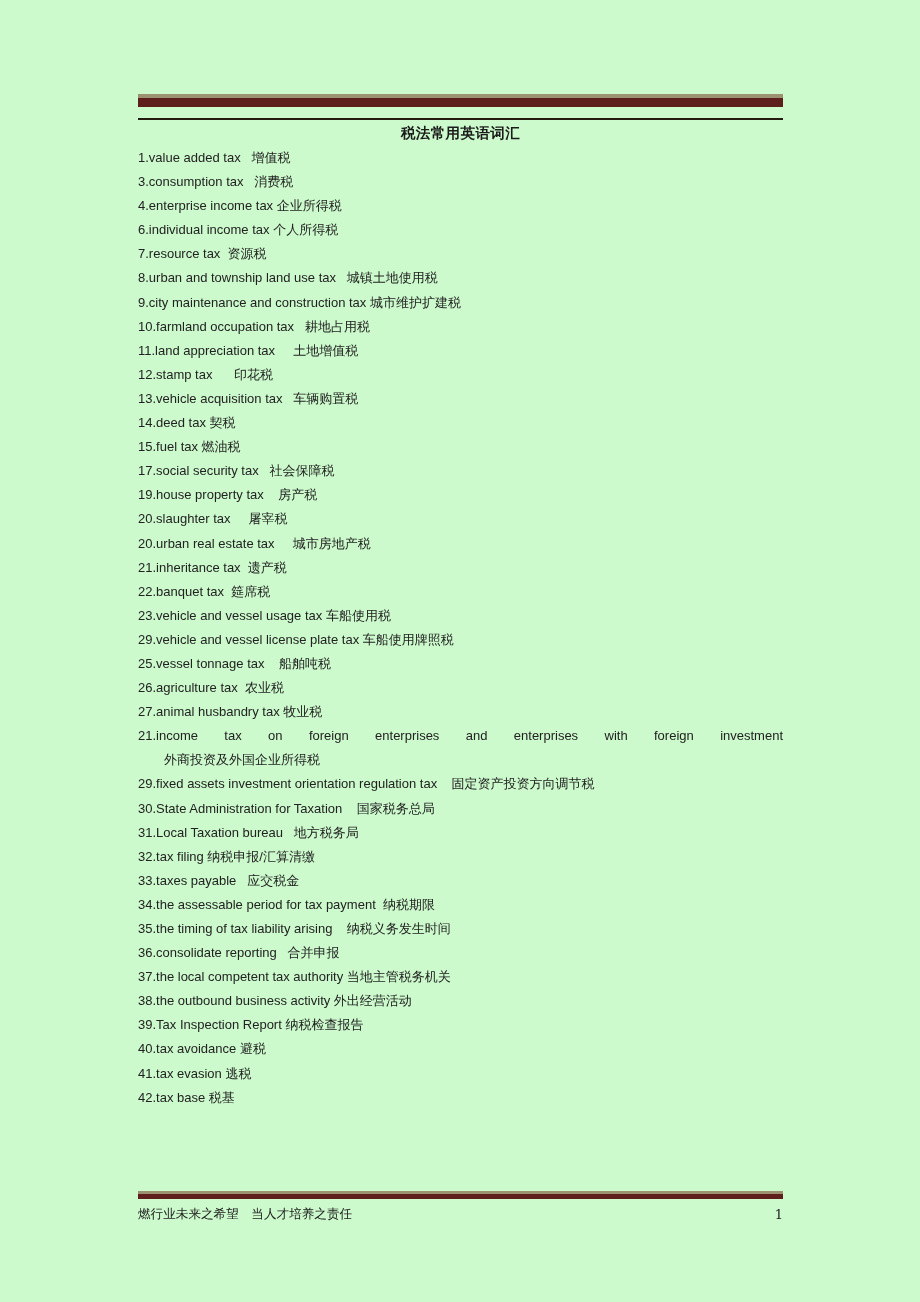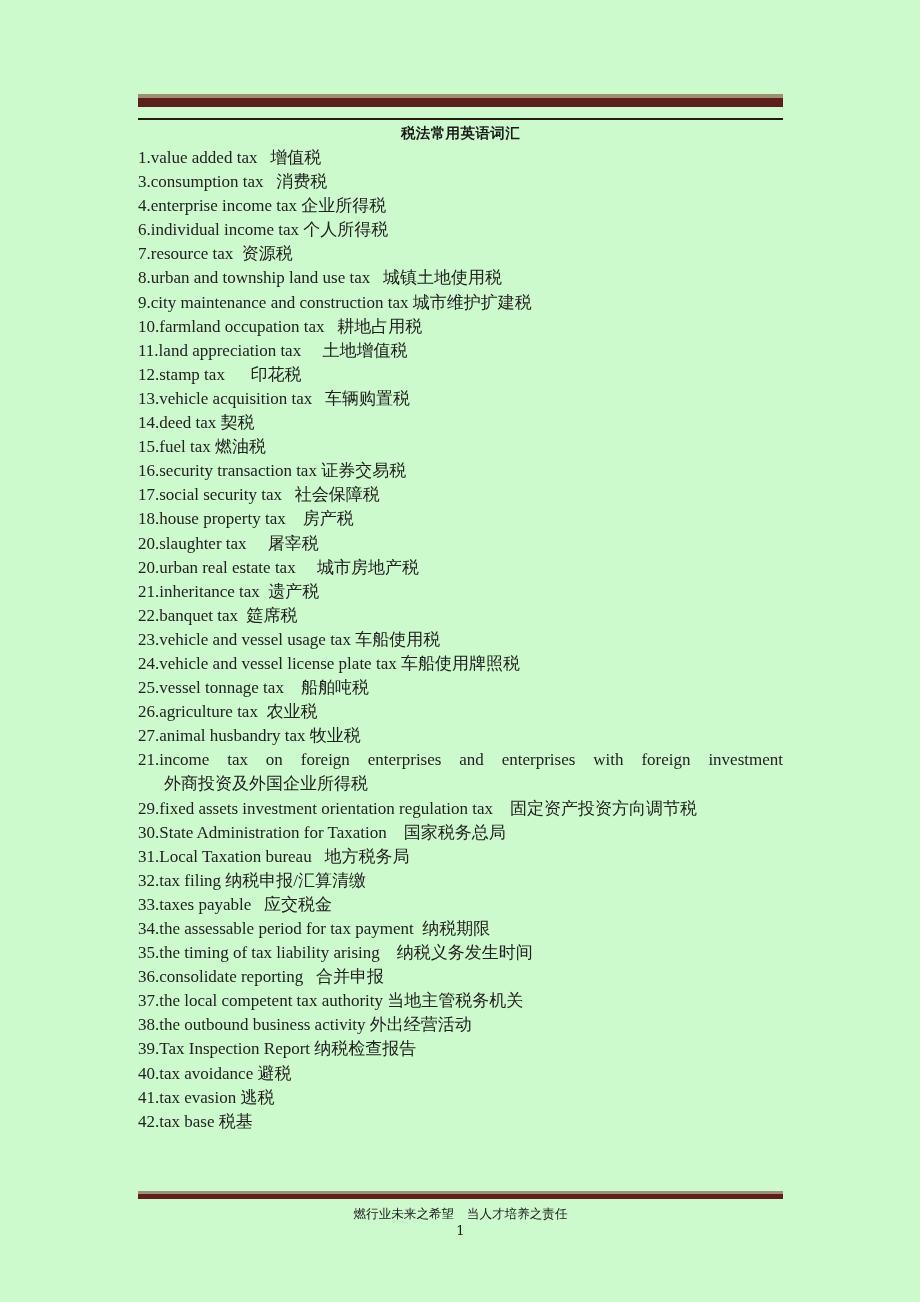--- a/index.html
+++ b/index.html
@@ -60,22 +60,22 @@
 
   
   .vocab-list {
     position: absolute;
     left: 138px;
     top: 146px;
     width: 645px;
   }
   .vocab-item {
     display: block;
-    font-family: Liberation Serif, serif;
-    font-size: 17px;
+    font-family: Liberation Sans, sans-serif;
+    font-size: 13px;
     line-height: 24.1px;
     color: #222222;
     white-space: pre-wrap;
     word-break: break-word;
   }
   .vocab-item.justified {
     text-align: justify;
     text-align-last: left;
     white-space: normal;
   }
@@ -104,21 +104,20 @@
     width: 100%;
   }
   .footer-line {
     margin-top: 7px;
     display: flex;
     align-items: center;
     justify-content: space-between;
     font-family: "DejaVu Sans", "Liberation Sans", sans-serif;
     font-size: 12.6px;
     color: #222222;
-    flex-direction: column;
   }
   .footer-text {
     white-space: pre;
   }
   .footer-page {
     font-family: "DejaVu Serif", "Liberation Serif", serif;
     font-size: 13px;
   }
 </style>
 </head>
@@ -140,29 +139,28 @@
     <div class="vocab-item">6.individual income tax 个人所得税</div>
     <div class="vocab-item">7.resource tax  资源税</div>
     <div class="vocab-item">8.urban and township land use tax   城镇土地使用税</div>
     <div class="vocab-item">9.city maintenance and construction tax 城市维护扩建税</div>
     <div class="vocab-item">10.farmland occupation tax   耕地占用税</div>
     <div class="vocab-item">11.land appreciation tax     土地增值税</div>
     <div class="vocab-item">12.stamp tax      印花税</div>
     <div class="vocab-item">13.vehicle acquisition tax   车辆购置税</div>
     <div class="vocab-item">14.deed tax 契税</div>
     <div class="vocab-item">15.fuel tax 燃油税</div>
-    <div class="vocab-item">16.security transaction tax 证券交易税</div>
     <div class="vocab-item">17.social security tax   社会保障税</div>
-    <div class="vocab-item">18.house property tax    房产税</div>
+    <div class="vocab-item">19.house property tax    房产税</div>
     <div class="vocab-item">20.slaughter tax     屠宰税</div>
     <div class="vocab-item">20.urban real estate tax     城市房地产税</div>
     <div class="vocab-item">21.inheritance tax  遗产税</div>
     <div class="vocab-item">22.banquet tax  筵席税</div>
     <div class="vocab-item">23.vehicle and vessel usage tax 车船使用税</div>
-    <div class="vocab-item">24.vehicle and vessel license plate tax 车船使用牌照税</div>
+    <div class="vocab-item">29.vehicle and vessel license plate tax 车船使用牌照税</div>
     <div class="vocab-item">25.vessel tonnage tax    船舶吨税</div>
     <div class="vocab-item">26.agriculture tax  农业税</div>
     <div class="vocab-item">27.animal husbandry tax 牧业税</div>
 
     <div class="vocab-item justified">
       <span class="en">21.income tax on foreign enterprises and enterprises with foreign investment</span>
       <span class="cn-wrap">外商投资及外国企业所得税</span>
     </div>
 
     <div class="vocab-item">29.fixed assets investment orientation regulation tax    固定资产投资方向调节税</div>

